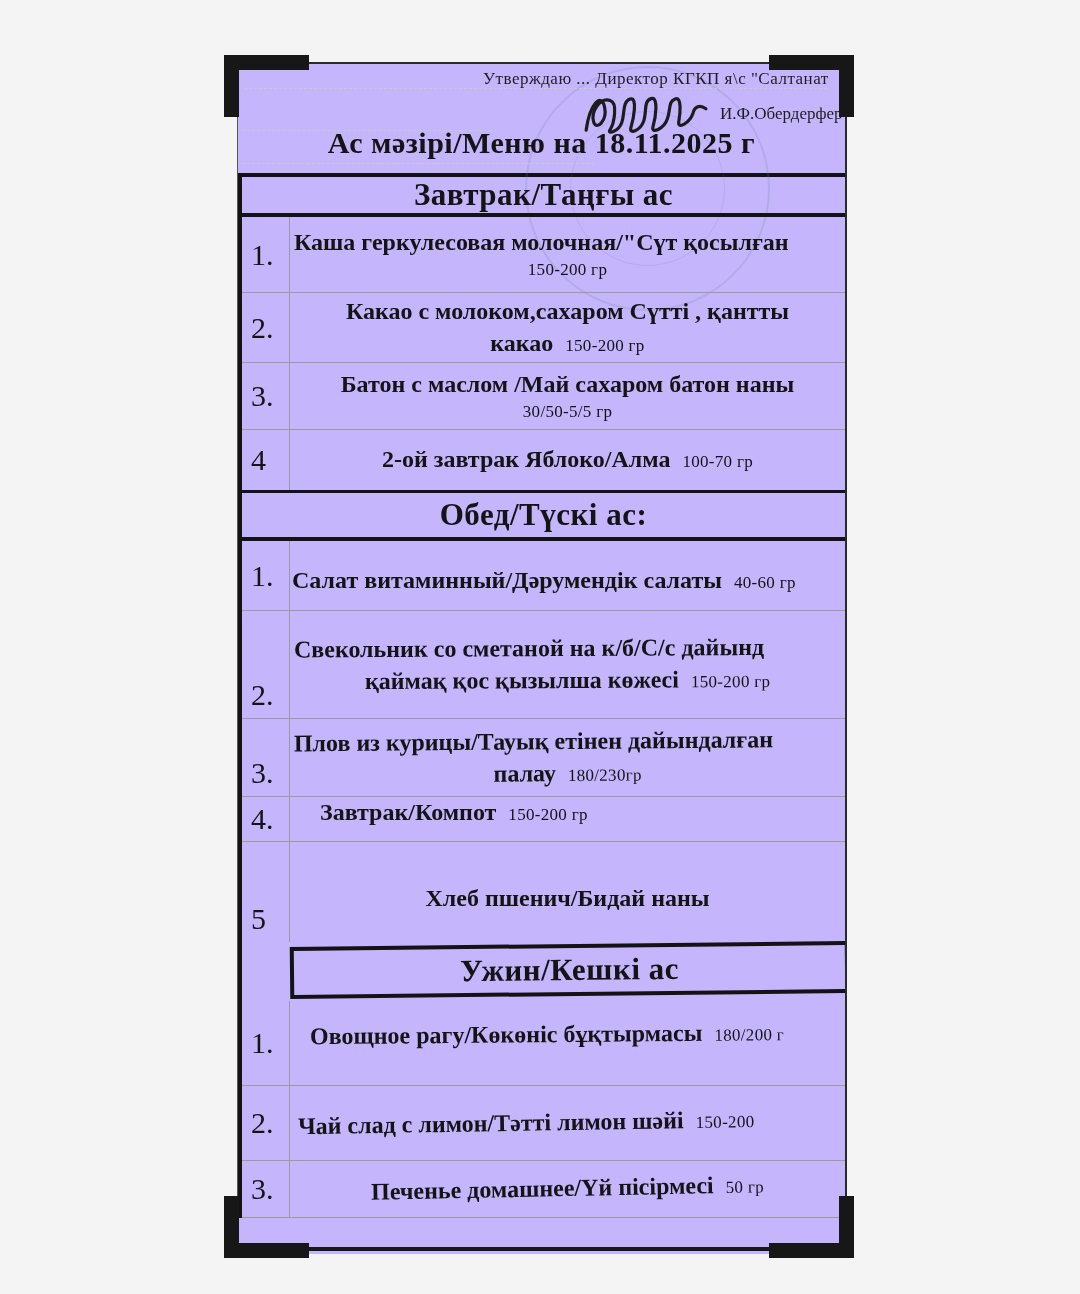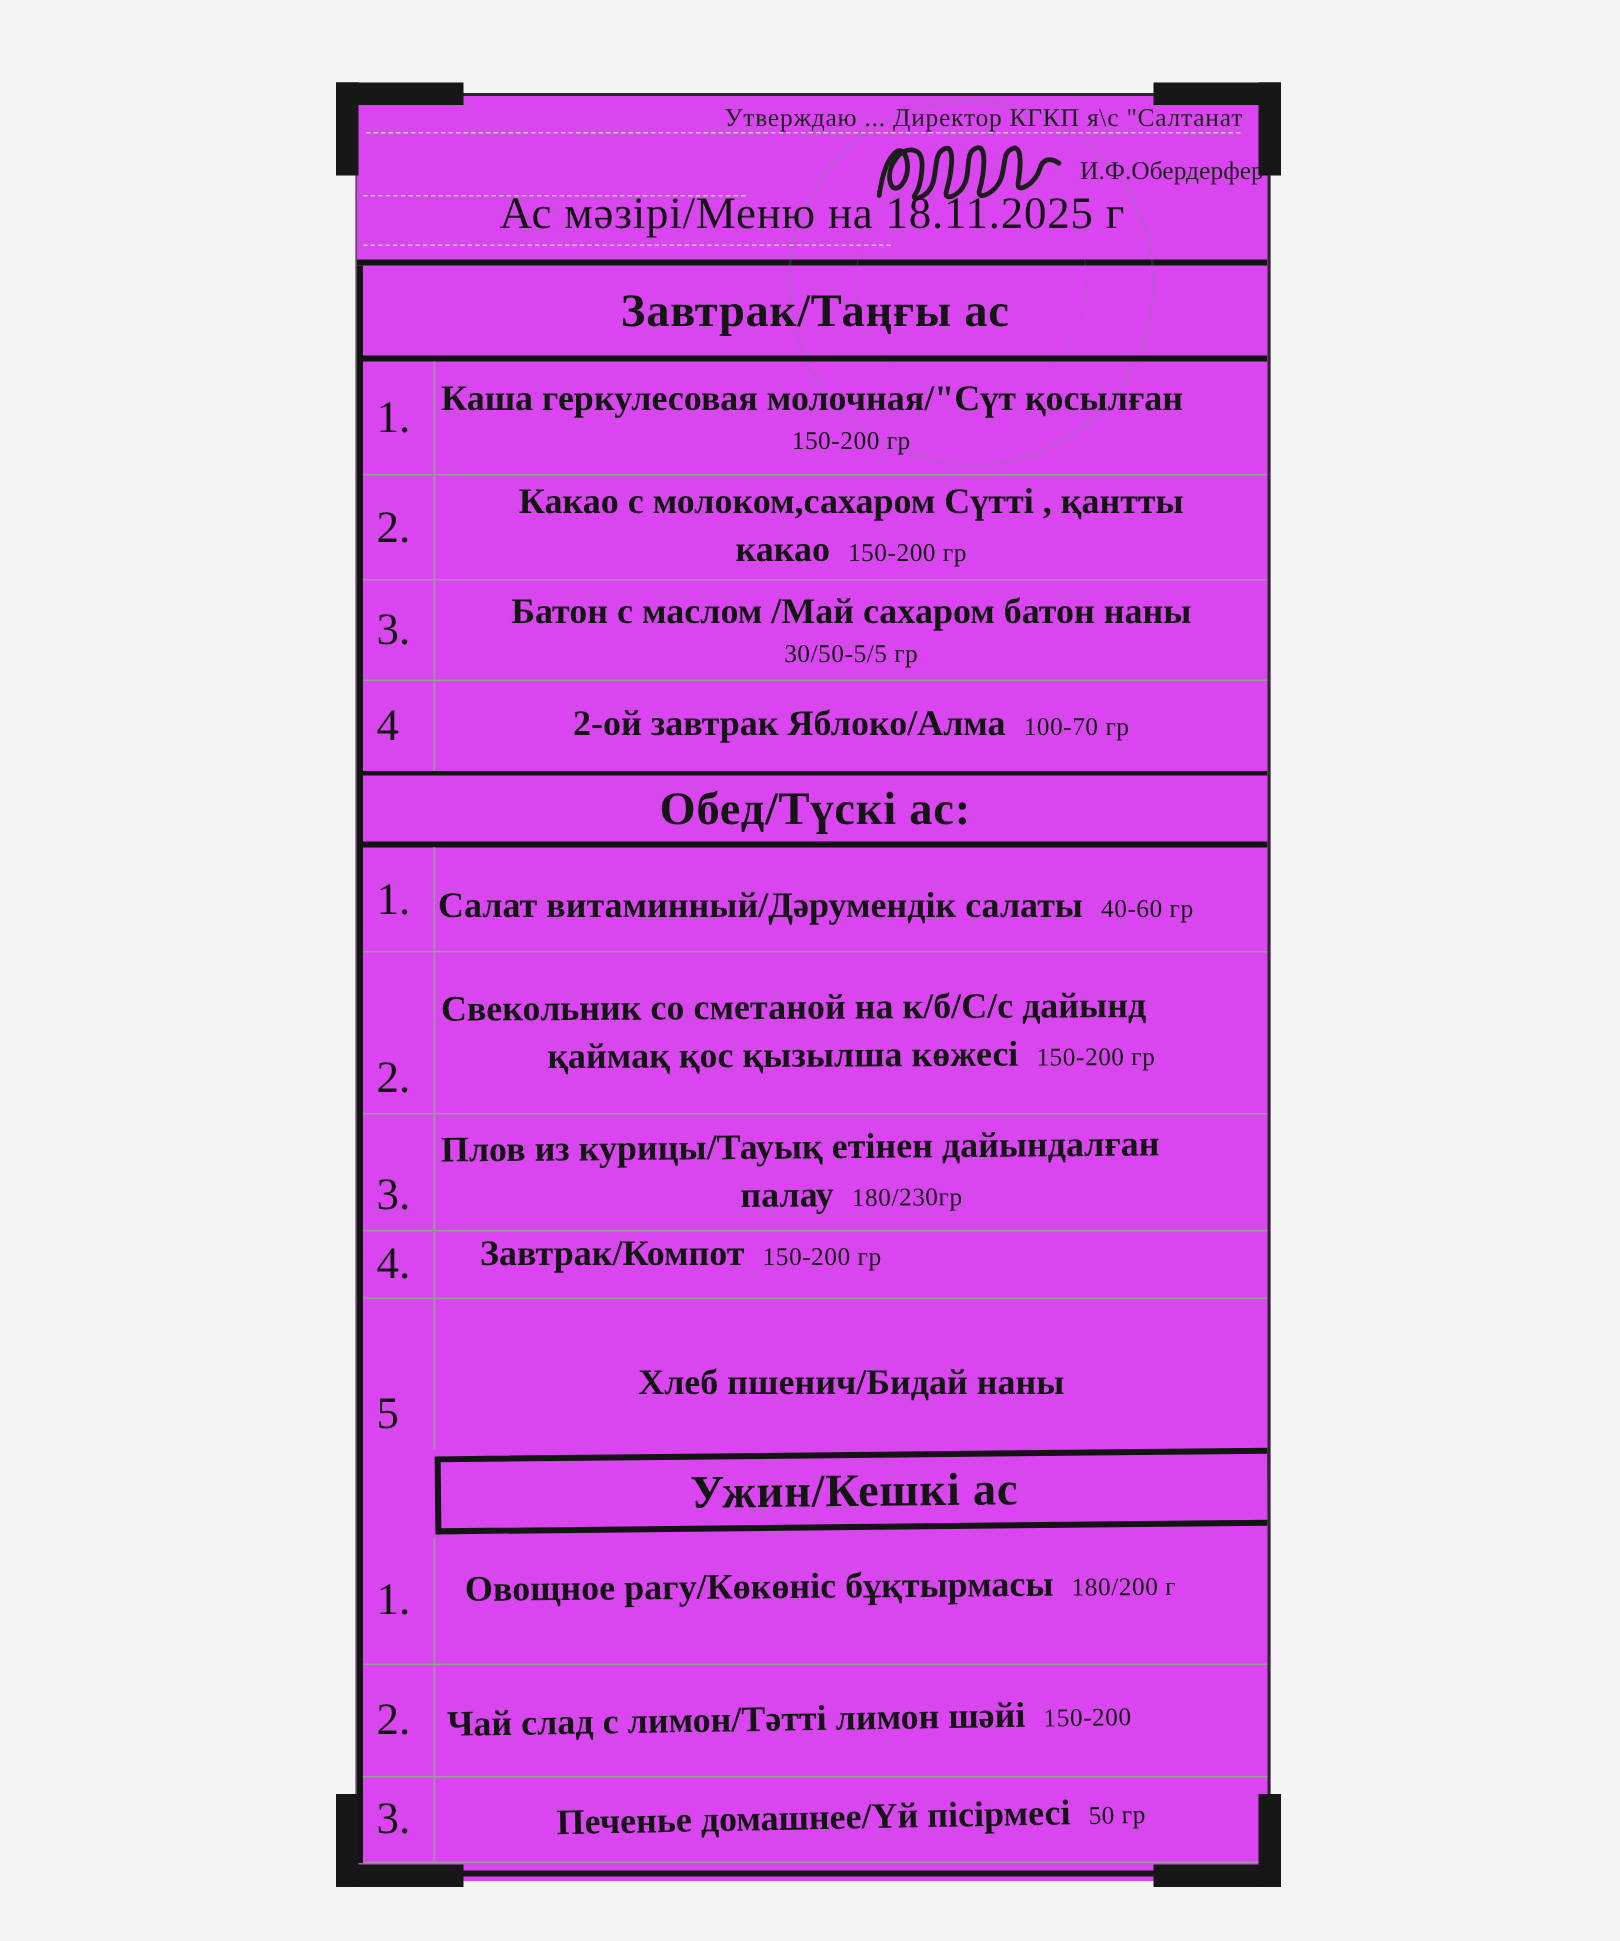--- a/index.html
+++ b/index.html
@@ -6,40 +6,40 @@
   html,body { width:1080px; height:1294px; }
   body { background:#f4f4f5; position:relative; font-family:"Liberation Serif", serif; color:#141414; overflow:hidden; }
 
   
   .corner { position:absolute; width:85px; height:62px; z-index:5; }
   .corner.tl { left:224px; top:55px;  border-left:15px solid #171717; border-top:15px solid #171717; }
   .corner.tr { left:769px; top:55px;  border-right:15px solid #171717; border-top:15px solid #171717; }
   .corner.bl { left:224px; top:1196px; border-left:15px solid #171717; border-bottom:15px solid #171717; }
   .corner.br { left:769px; top:1196px; border-right:15px solid #171717; border-bottom:15px solid #171717; }
 
-  .doc { position:absolute; left:237px; top:62px; width:610px; height:1192px; background:#d946ef;
+  .doc { position:absolute; left:237px; top:62px; width:610px; height:1192px; background:#c4b5fd;
          overflow:hidden; z-index:2; border-top:2px solid #2a2a2a; border-right:2px solid #2a2a2a; border-left:1px solid #555; }
   .bottom-edge { position:absolute; left:0; right:0; bottom:3px; height:4px; background:#171717; }
 
   
   .doc-header { position:relative; height:113px; border-bottom:4px solid #121212; }
   .scanline { position:absolute; border-top:1.5px dashed #c9c9c9; height:0; }
   .sl1 { top:24px; left:6px;  width:96%; }
   .sl2 { top:66px; left:4px;  width:42%; }
   .sl3 { top:99px; left:4px;  width:58%; }
   .approval { position:absolute; top:5px; left:245px; font-size:17px; white-space:nowrap; letter-spacing:0.5px; color:#1e1e1e; }
   .signature { position:absolute; top:22px; left:342px; transform:rotate(-4deg); }
   .signer { position:absolute; top:40px; left:482px; font-size:17px; white-space:nowrap; color:#1e1e1e; }
-  .title { position:absolute; top:62px; left:0; right:0; text-align:center; font-size:30px; font-weight:normal; letter-spacing:0.5px; white-space:nowrap; }
+  .title { position:absolute; top:62px; left:0; right:0; text-align:center; font-size:30px; font-weight:bold; letter-spacing:0.5px; white-space:nowrap; }
   .stamp-outer { position:absolute; left:287px; top:2px;  width:245px; height:245px; border:2px solid rgba(115,128,150,0.20); border-radius:50%; z-index:0; }
   .stamp-inner { position:absolute; left:332px; top:47px; width:155px; height:155px; border:1.5px solid rgba(115,128,150,0.18); border-radius:50%; z-index:0; }
 
   
   .menu { border-left:4px solid #131313; position:relative; z-index:1; }
-  .sec-head { height:64px; border-bottom:4px solid #131313; display:flex; align-items:center; justify-content:center;
+  .sec-head { height:40px; border-bottom:4px solid #131313; display:flex; align-items:center; justify-content:center;
               font-size:31px; font-weight:bold; letter-spacing:0.5px; white-space:nowrap; }
   .sec-head.lunch { height:51px; border-top:3px solid #131313; }
   .sec-head-inset { margin:2px -4px 5px 48px; height:52px; border:4px solid #131313; display:flex; align-items:center;
                     justify-content:center; font-size:31px; font-weight:bold; letter-spacing:0.5px; transform:rotate(-0.6deg); }
 
   .row { display:flex; border-bottom:1px solid #9a9a9a; }
   .row.noline { border-bottom:none; }
   .num { flex:0 0 48px; border-right:1px solid #9a9a9a; font-size:30px; padding-left:9px; display:flex; align-items:center; }
   .num.low { align-items:flex-end; padding-bottom:6px; }
   .dish { flex:1; display:flex; flex-direction:column; justify-content:center; align-items:center;

